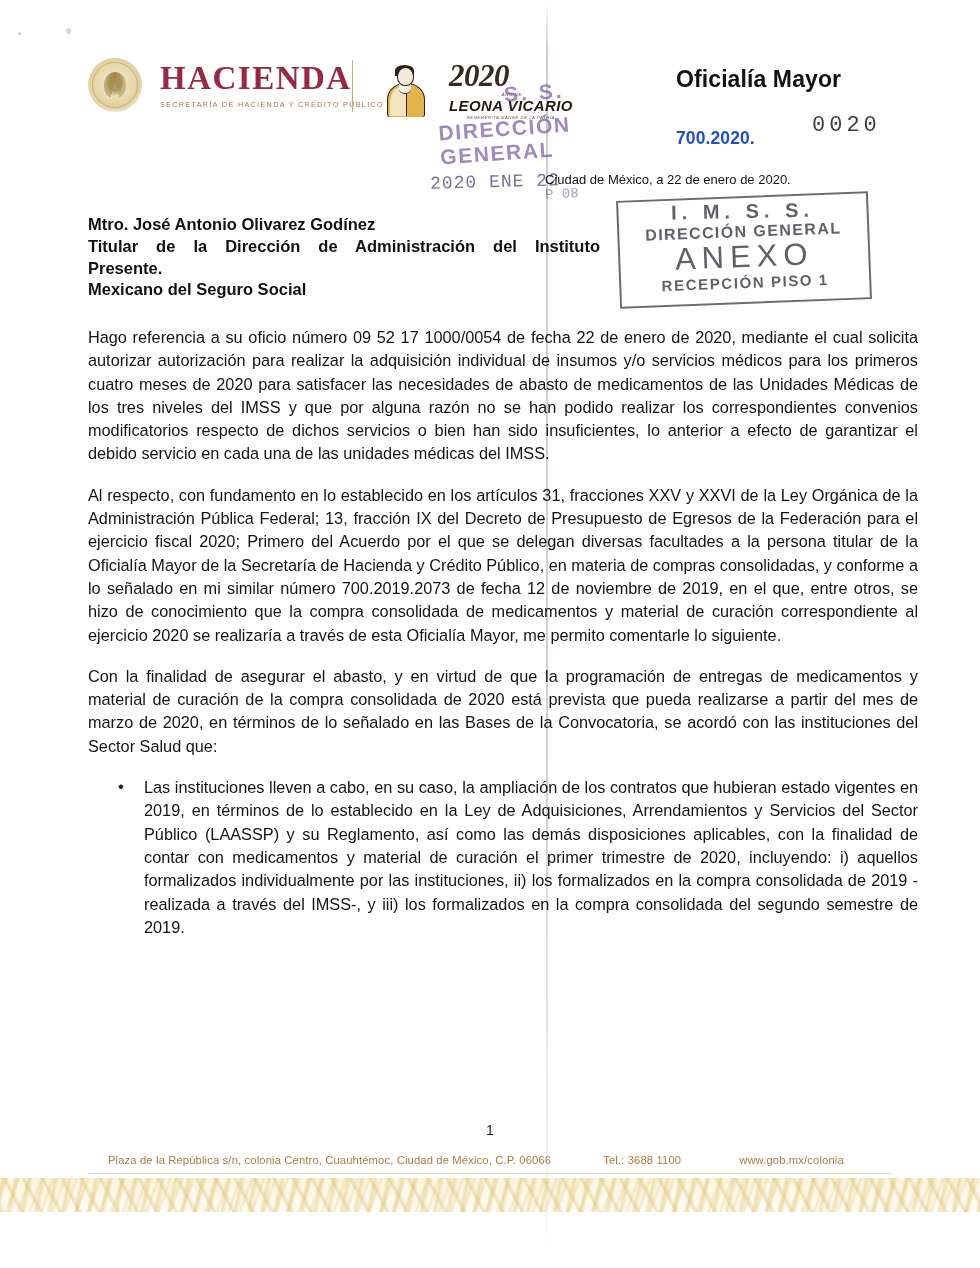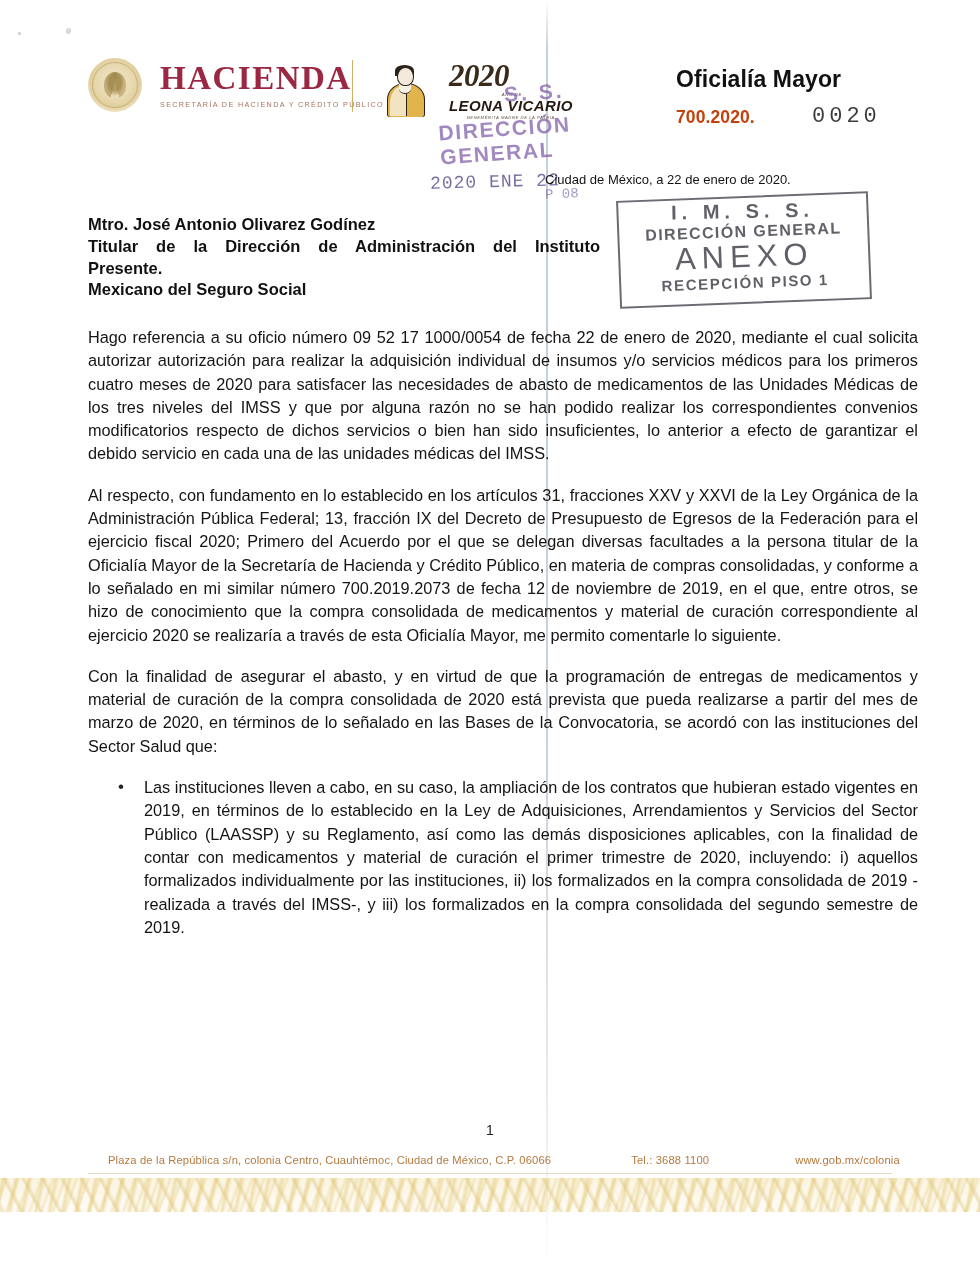--- a/index.html
+++ b/index.html
@@ -210,30 +210,30 @@
     left: 676px;
     top: 66px;
     font-size: 23px;
     font-weight: 700;
     color: #111;
     letter-spacing: .1px;
   }
   .office-number {
     position: absolute;
     left: 676px;
-    top: 107px;
+    top: 128px;
     font-size: 17.5px;
     font-weight: 700;
-    color: #c2410c;
+    color: #1d4ed8;
     letter-spacing: .1px;
   }
   .office-folio {
     position: absolute;
     left: 812px;
-    top: 104px;
+    top: 113px;
     font-family: "Liberation Mono", monospace;
     font-size: 22px;
     font-weight: 400;
     letter-spacing: 4px;
     color: #1a1a1a;
     opacity: .86;
   }
 
   
   .stamp-purple-dg {
@@ -408,21 +408,20 @@
     width: 980px;
   }
   .footer-line {
     display: flex;
     align-items: baseline;
     padding: 0 108px 0 108px;
     font-size: 11.2px;
     color: #B5793E;
     letter-spacing: .15px;
     white-space: nowrap;
-    gap: 28px;
   }
   .footer-addr { flex: 0 0 auto; }
   .footer-tel  { margin-left: 52px; flex: 0 0 auto; }
   .footer-web  { margin-left: 58px; flex: 0 0 auto; }
 
   .footer-rule {
     margin: 7px 88px 0 88px;
     height: 1px;
     background: #e6d9c4;
   }

